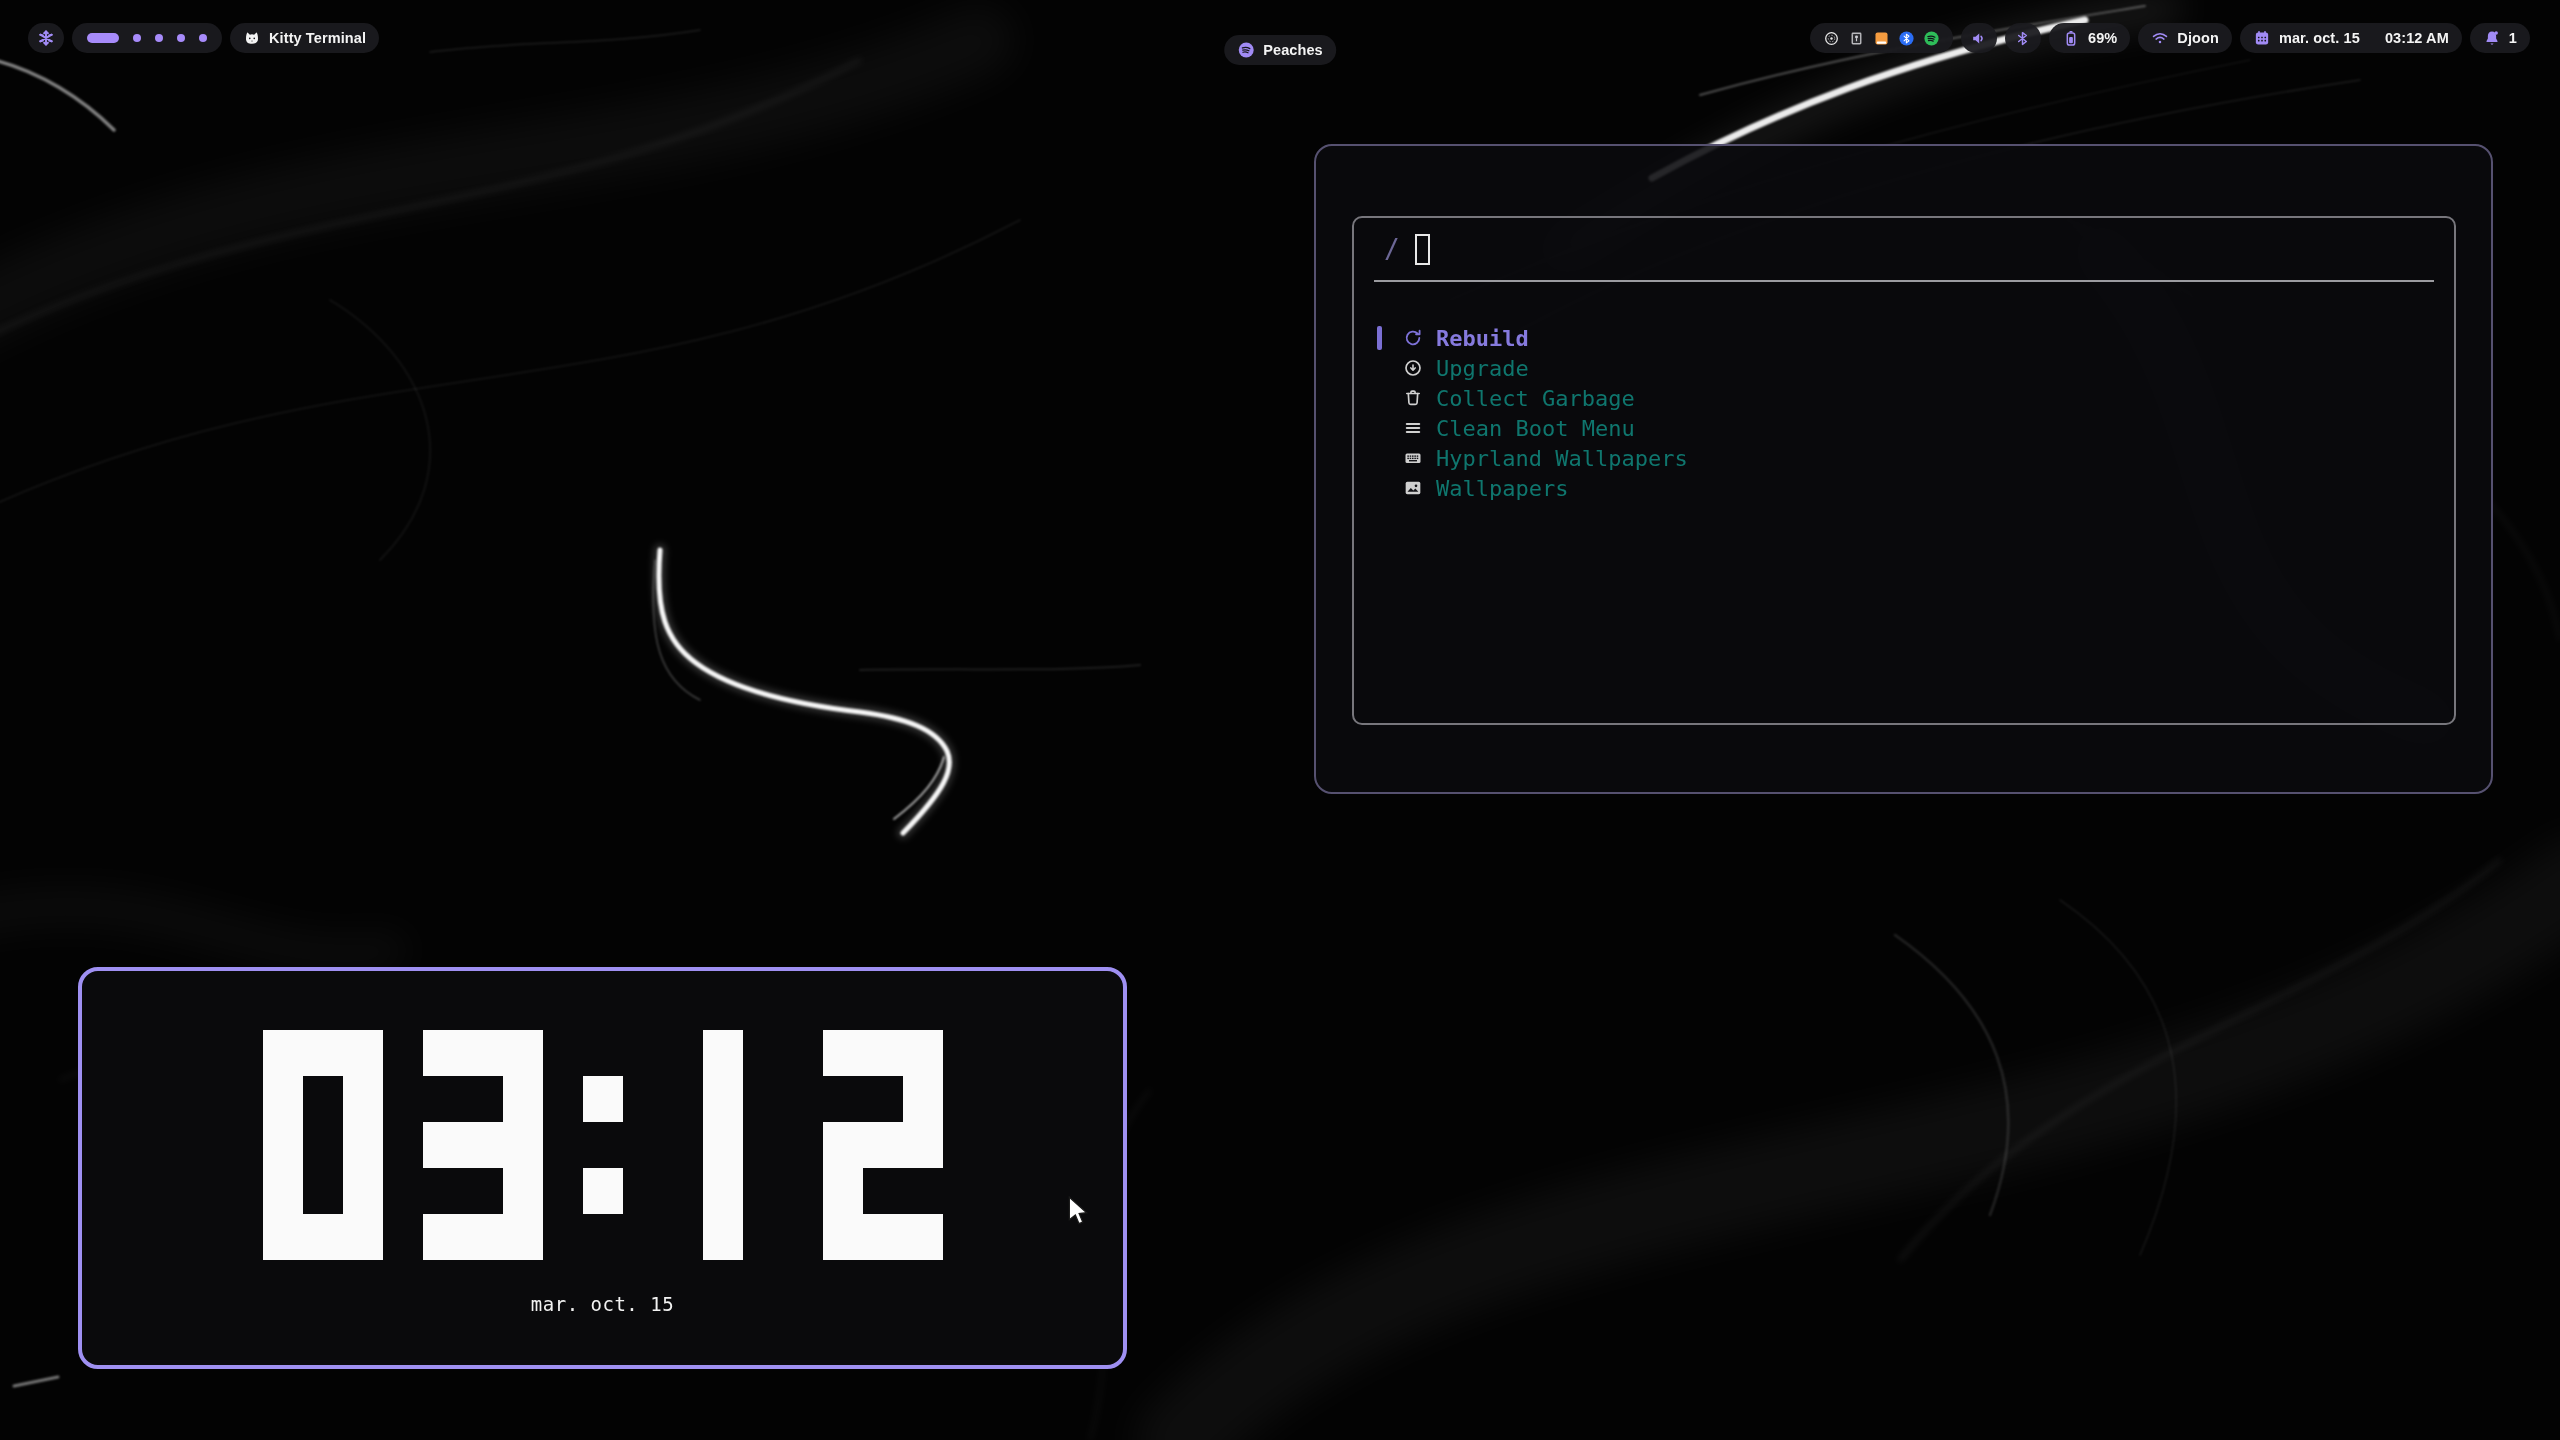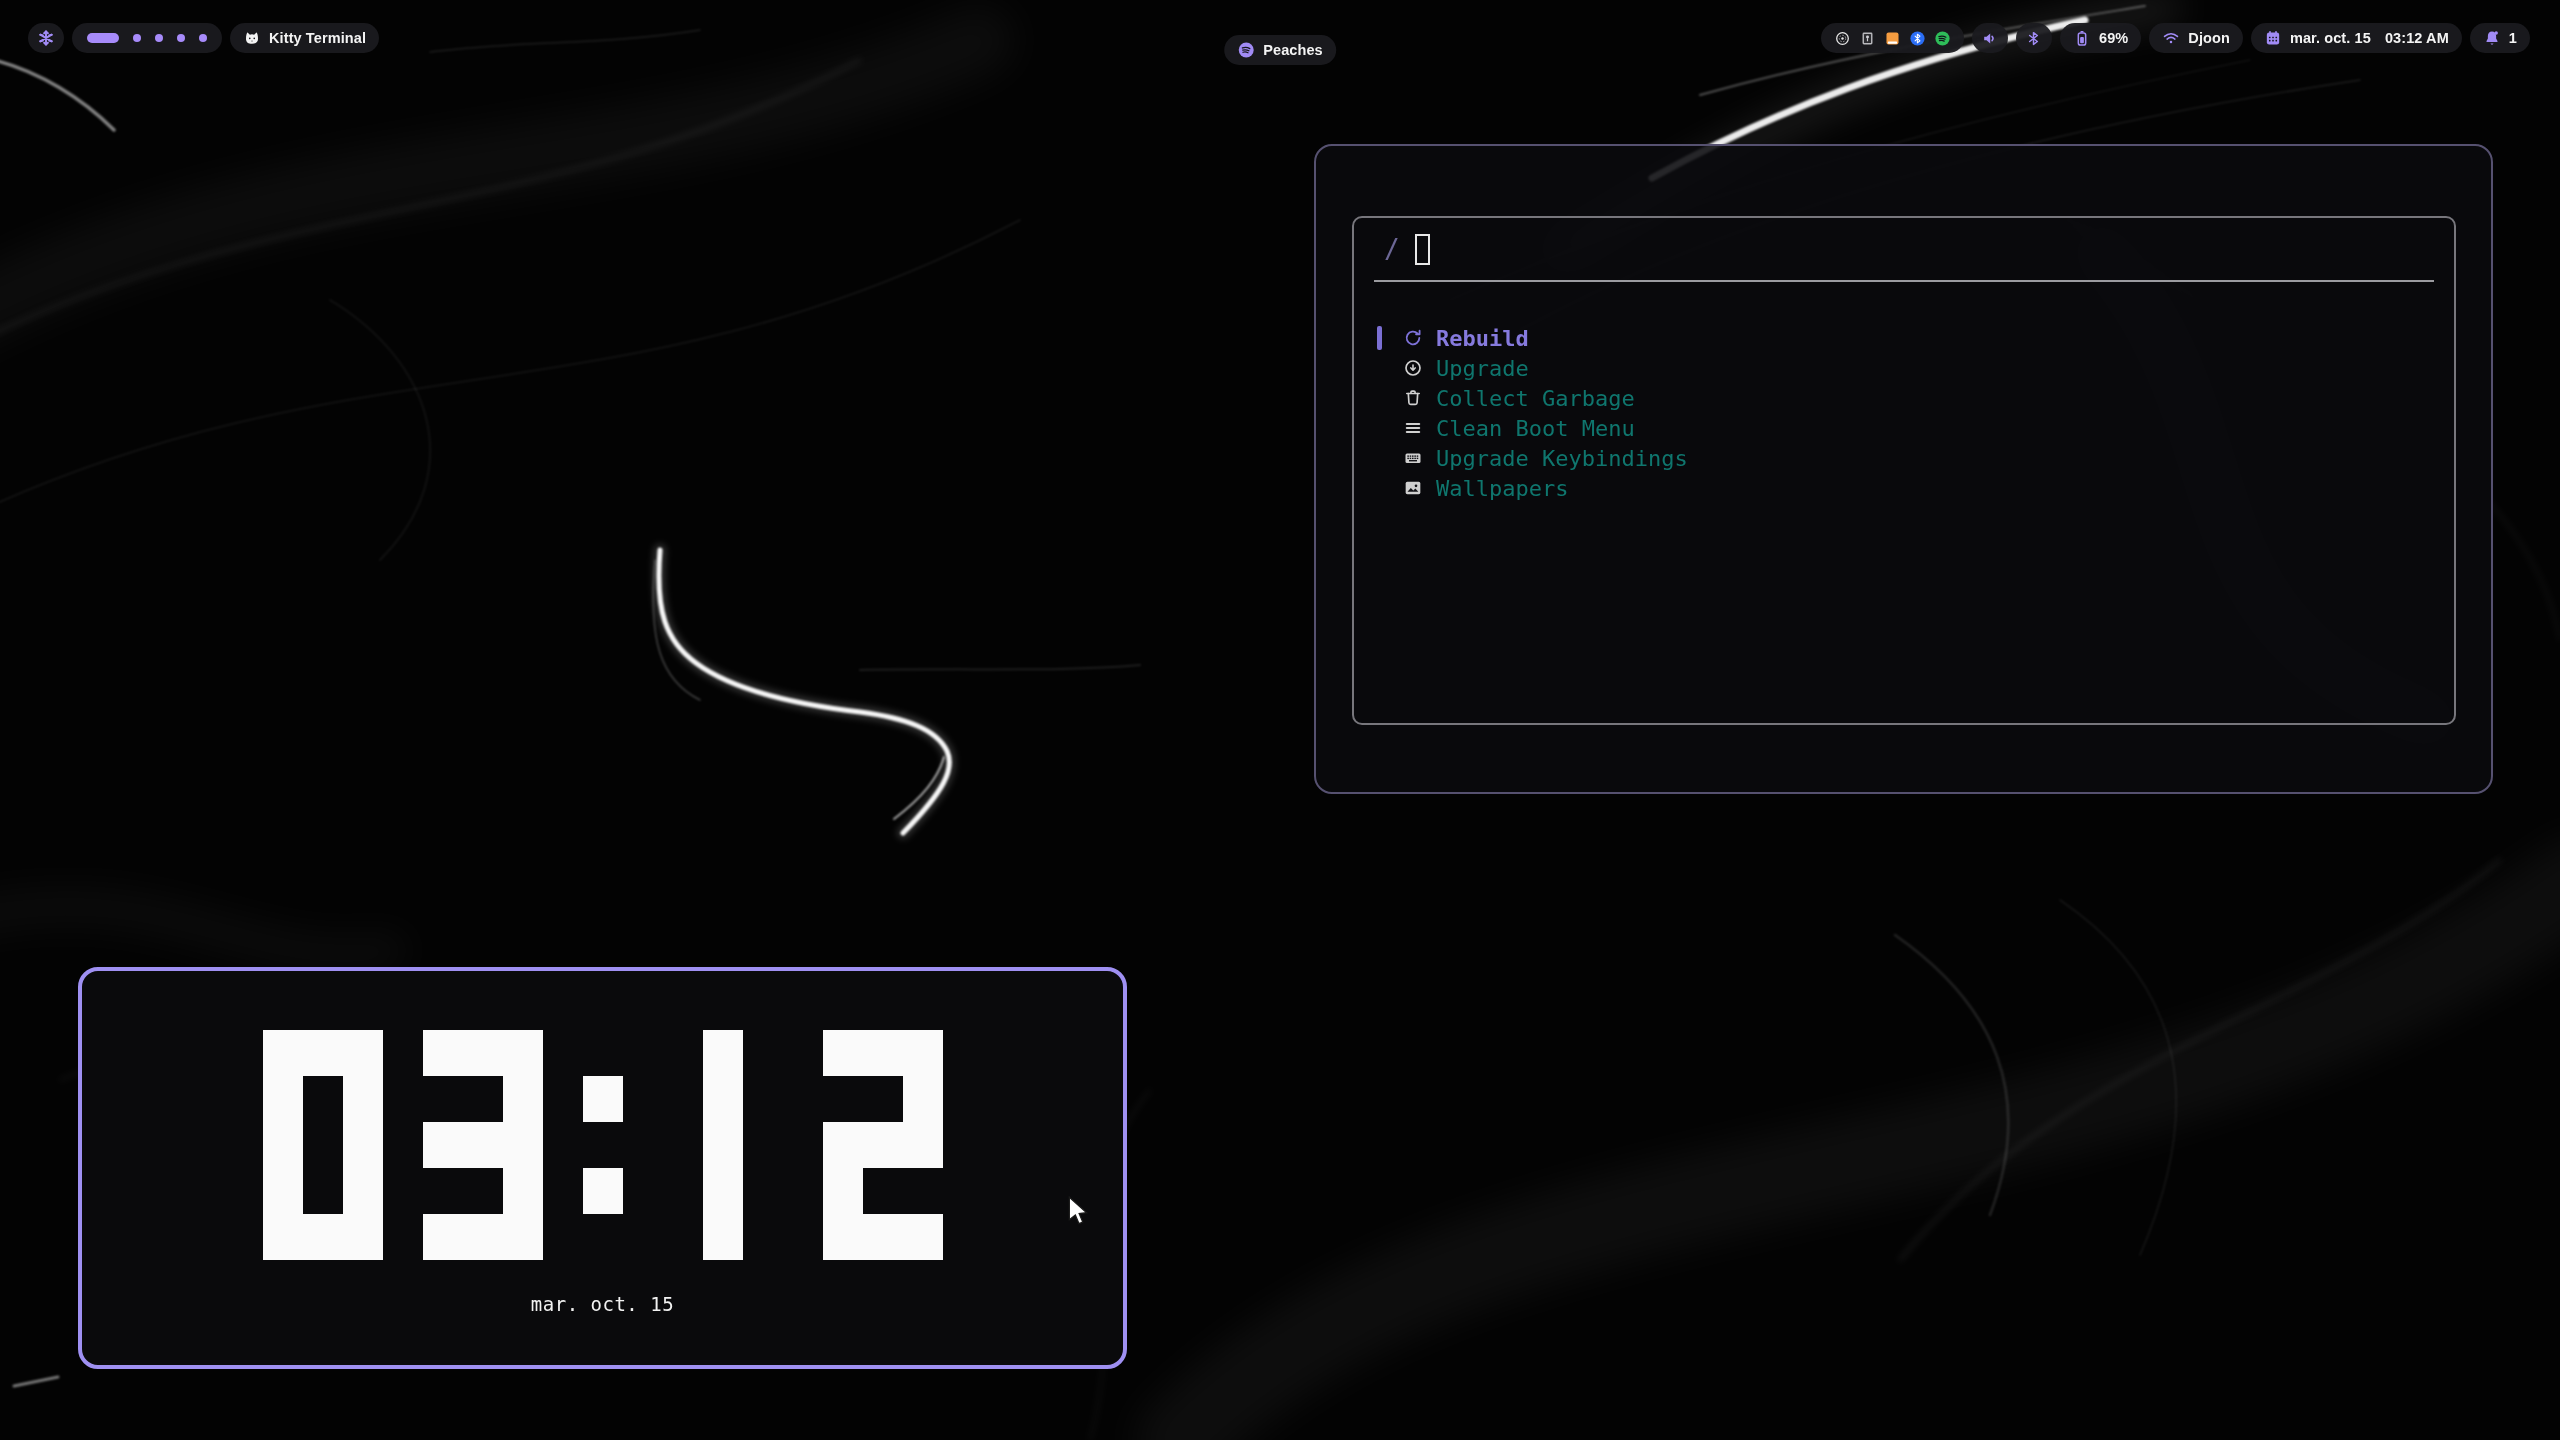--- a/index.html
+++ b/index.html
@@ -23,21 +23,21 @@
   .bicon.accent{color:#a18bf5;}
   .bicon.small svg{width:17px;height:17px;}
   
   #workspaces{gap:14px;padding:0 15px;}
   .ws-dot{width:8px;height:8px;border-radius:50%;background:#a78bfa;}
   .ws-dot.active{width:32px;height:10px;border-radius:6px;}
   
   #tray{gap:8px;padding:0 13px;}
   .tray-icon{display:inline-flex;}
   .tray-icon svg{width:17px;height:17px;display:block;}
-  .clock-time-label{margin-left:6px;}
+  .clock-time-label{margin-left:17px;}
 
   
   #launcher{position:absolute;left:1314px;top:144px;width:1179px;height:650px;z-index:4;
             background:rgba(10,10,14,0.88);border:2px solid #565170;border-radius:18px;
             box-sizing:border-box;}
   #launcher-box{position:absolute;left:36px;top:70px;width:1104px;height:509px;
                 border:2px solid #77767c;border-radius:10px;box-sizing:border-box;}
   .prompt-row{display:flex;align-items:center;height:62px;padding-left:30px;gap:15px;}
   .prompt-char{font-family:"DejaVu Sans Mono",monospace;font-size:26px;color:#6c6796;}
   .text-cursor{width:15px;height:31px;border:2px solid #e8e8e8;box-sizing:border-box;}
@@ -330,21 +330,21 @@
                   <rect x="16.4" y="8.9" width="1.9" height="1.7"></rect>
                   <rect x="5.2" y="11.6" width="1.9" height="1.7"></rect>
                   <rect x="8" y="11.6" width="1.9" height="1.7"></rect>
                   <rect x="10.8" y="11.6" width="1.9" height="1.7"></rect>
                   <rect x="13.6" y="11.6" width="1.9" height="1.7"></rect>
                   <rect x="16.4" y="11.6" width="1.9" height="1.7"></rect>
                   <rect x="7.2" y="14.4" width="9.6" height="1.7"></rect>
                 </g>
               </svg>
             </span>
-            <span>Upgrade Keybindings</span>
+            <span>Hyprland Wallpapers</span>
           </div>
           <div class="l-item">
             <span class="l-indicator"></span>
             <span class="l-icon">
               <svg viewBox="0 0 24 24">
                 <rect x="3.2" y="4.6" width="17.6" height="14.8" rx="2" fill="currentColor"></rect>
                 <path d="M5.4 16.6l4-4.6 3 3 2.4-2.4 3.6 4z" fill="#141418"></path>
                 <circle cx="15.6" cy="9.4" r="1.6" fill="#141418"></circle>
               </svg>
             </span>

